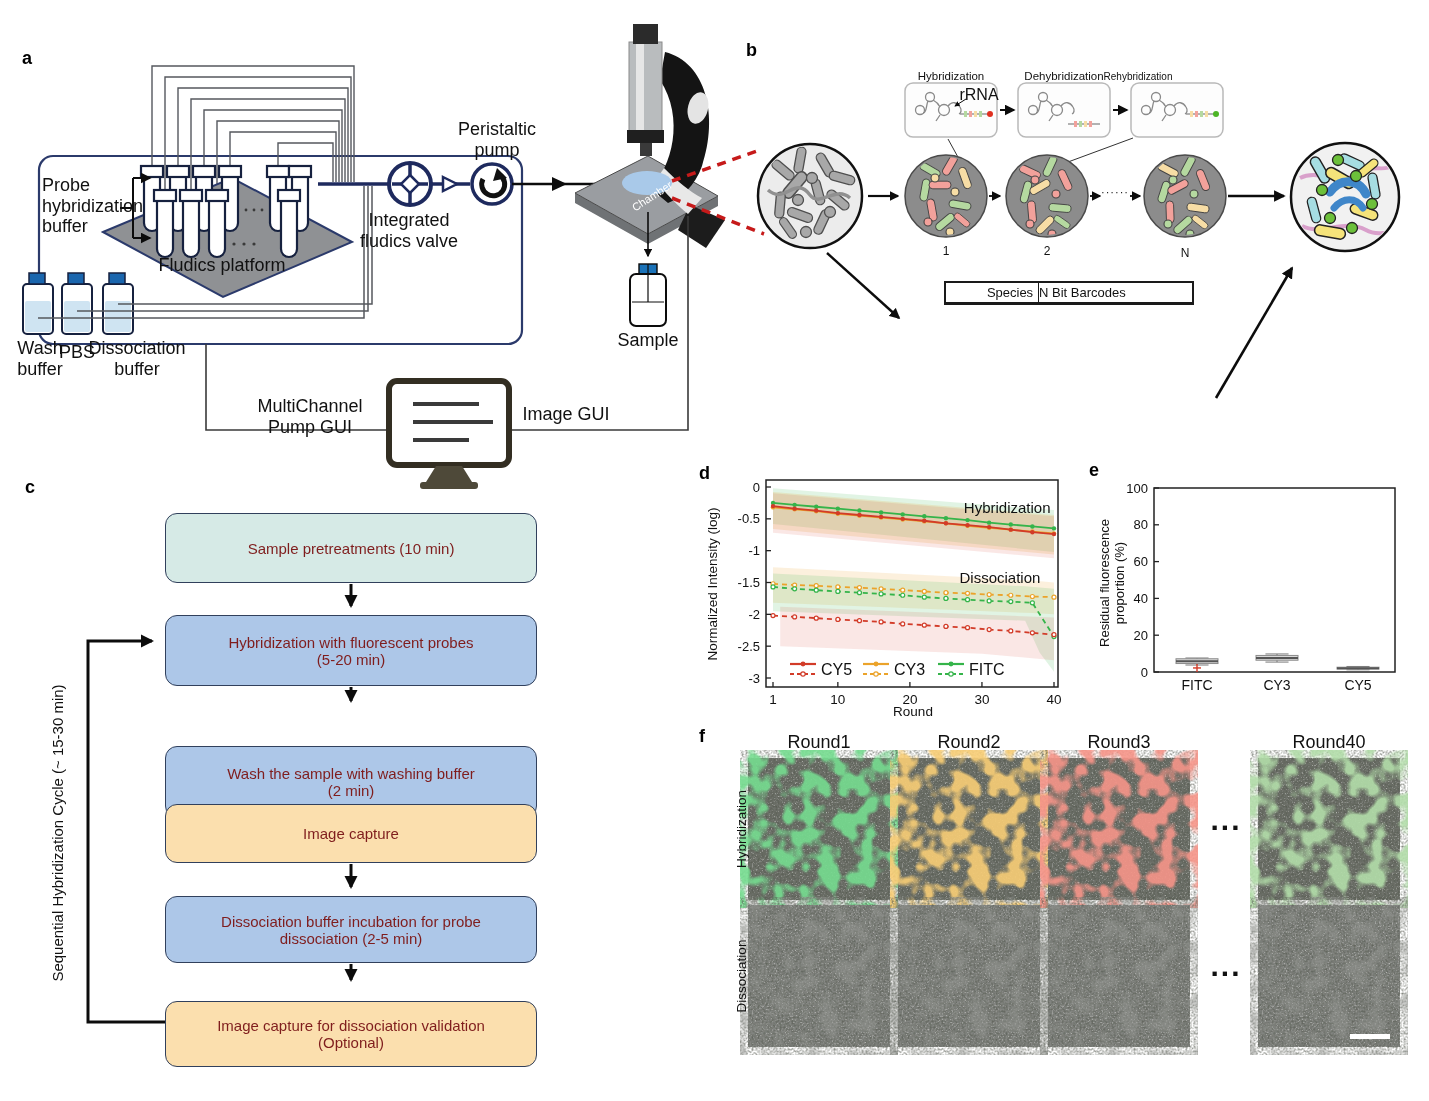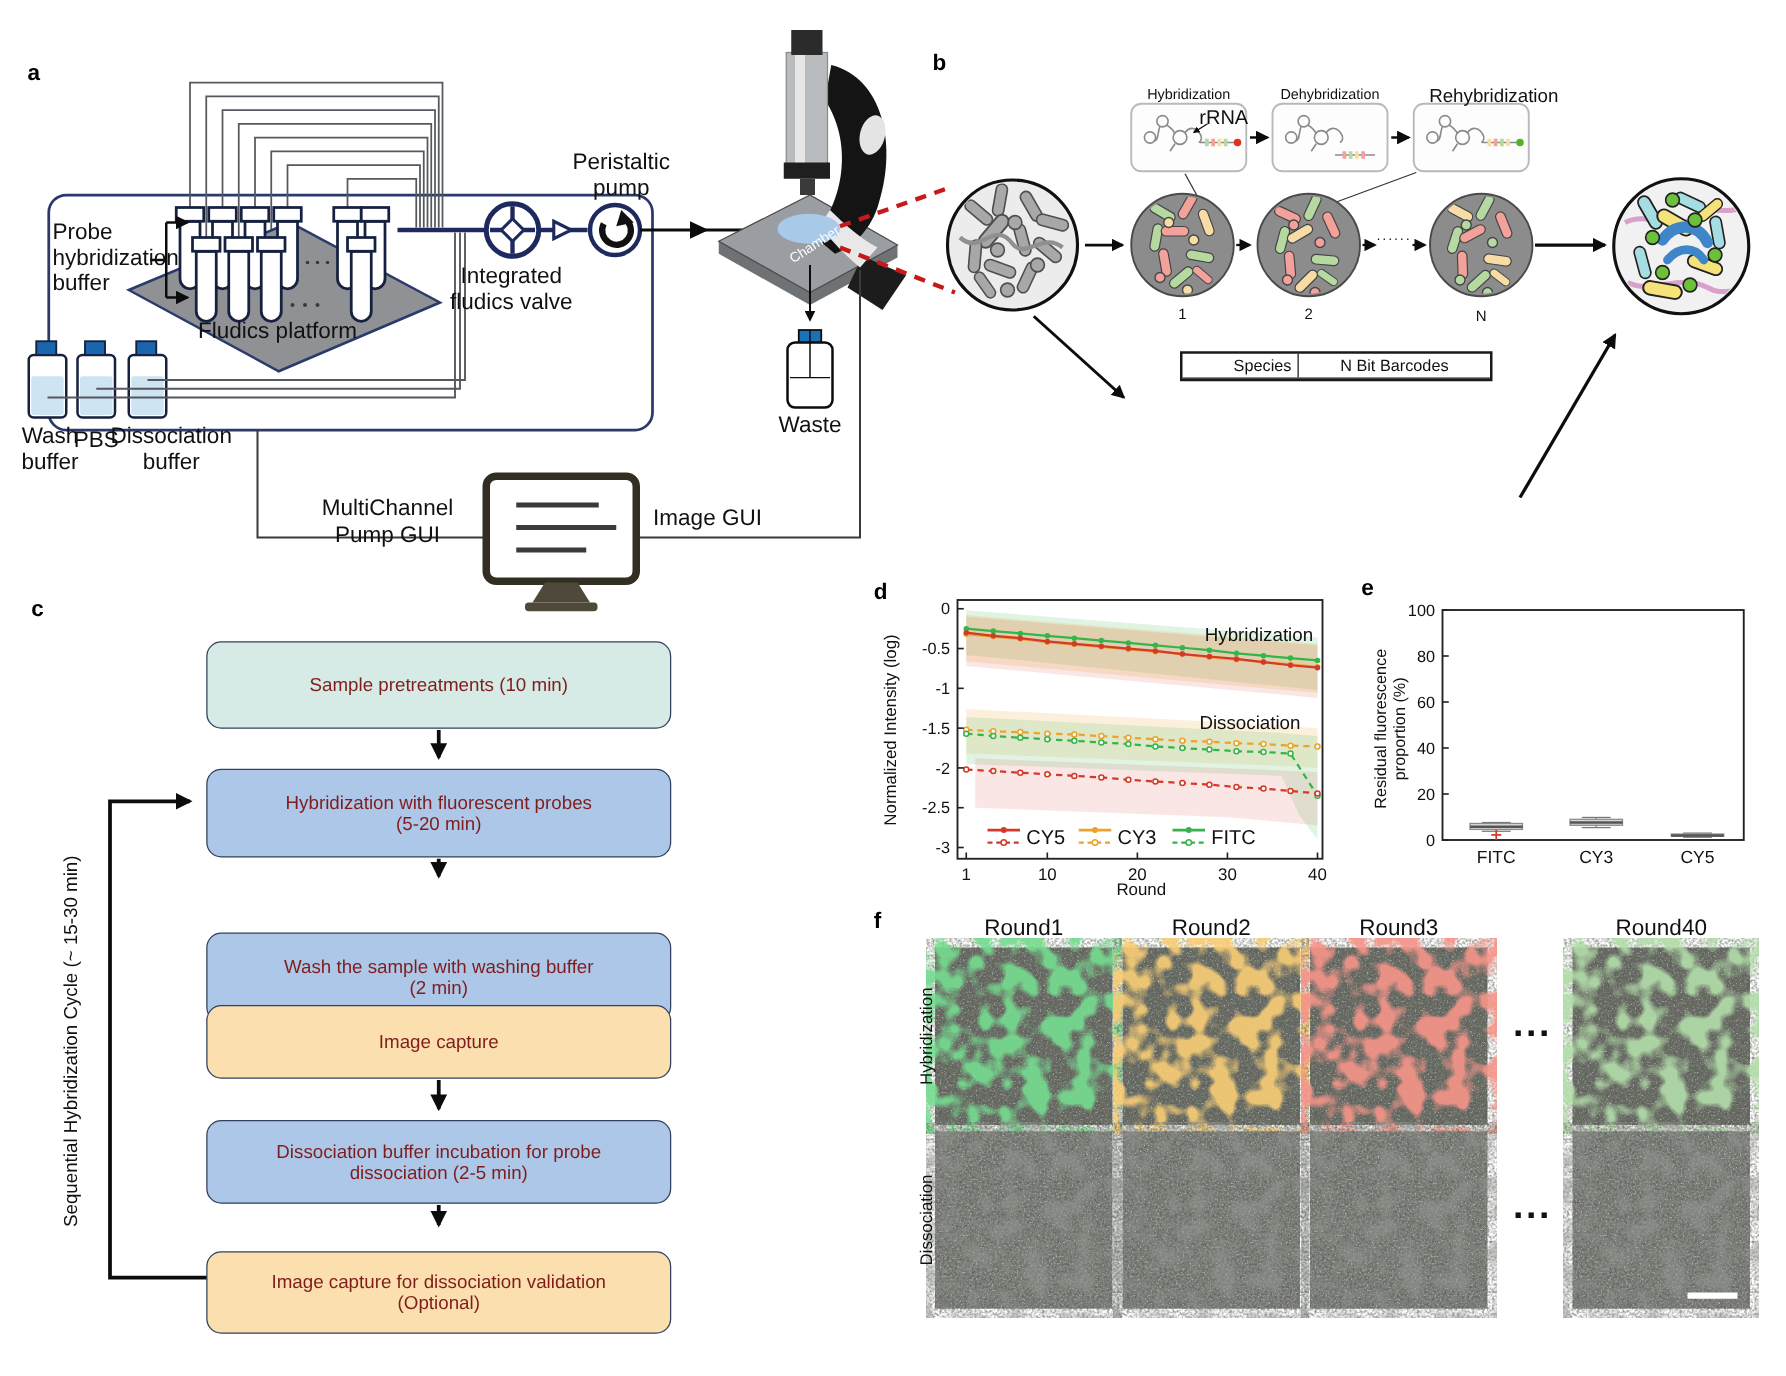--- a/index.html
+++ b/index.html
@@ -14,21 +14,21 @@
   .panel-letter{position:absolute;font-weight:bold;font-size:18px;color:#000;transform:none;}
   .step{position:absolute;left:165px;width:372px;border:1.8px solid #31405c;border-radius:12px;
         display:flex;align-items:center;justify-content:center;text-align:center;
         white-space:pre-line;font-size:15px;color:#7f1d1d;box-sizing:border-box;}
   .chamber-lbl{position:absolute;color:#fff;font-size:11px;transform:translate(-50%,-50%) rotate(-33deg);}
   
   #species-table{position:absolute;left:944px;top:281px;width:246px;border:2px solid #1a1a1a;
                  background:#fff;font-size:13px;}
   .sp-head{display:flex;border-bottom:1.8px solid #1a1a1a;height:19px;line-height:19px;}
   .sp-head .h1{width:93px;text-align:center;border-right:1.8px solid #1a1a1a;box-sizing:border-box;padding-left:36px;}
-  .sp-head .h2{flex:1;text-align:center;}
+  .sp-head .h2{flex:1;}
 </style>
 </head>
 <body>
 
 <div id="figure">
 
   <svg id="art" width="1429" height="1101" viewBox="0 0 1429 1101">
     <defs>
       <marker id="arr" viewBox="0 0 10 10" refX="8.5" refY="5" markerWidth="5.5" markerHeight="5.5" orient="auto-start-reverse">
         <path d="M0,0L10,5L0,10z" fill="#0c0c0c"></path>
@@ -647,28 +647,28 @@
   <div class="lbl" style="left:409px;top:231px">Integrated
 fludics valve</div>
   <div class="lbl" style="left:497px;top:140px">Peristaltic
 pump</div>
   <div class="lbl" style="left:40px;top:359px">Wash
 buffer</div>
   <div class="lbl" style="left:77px;top:352px">PBS</div>
   <div class="lbl" style="left:137px;top:359px">Dissociation
 buffer</div>
   <div class="chamber-lbl" style="left:652px;top:196px">Chamber</div>
-  <div class="lbl" style="left:648px;top:340px">Waste</div>
+  <div class="lbl" style="left:648px;top:340px">Sample</div>
   <div class="lbl" style="left:310px;top:417px">MultiChannel
 Pump GUI</div>
   <div class="lbl" style="left:566px;top:414px">Image GUI</div>
 
   <div class="lbl" style="left:951px;top:77px;font-size:11.5px">Hybridization</div>
   <div class="lbl" style="left:1064px;top:77px;font-size:11.5px">Dehybridization</div>
-  <div class="lbl" style="left:1195px;top:77px;font-size:15px">Rehybridization</div>
+  <div class="lbl" style="left:1138px;top:77px;font-size:10px">Rehybridization</div>
   <div class="lbl" style="left:979px;top:95px;font-size:16px">rRNA</div>
   <div class="lbl" style="left:946px;top:252px;font-size:12px">1</div>
   <div class="lbl" style="left:1047px;top:252px;font-size:12px">2</div>
   <div class="lbl" style="left:1185px;top:254px;font-size:12px">N</div>
   <div class="lbl" style="left:1115px;top:192px;font-size:11px;letter-spacing:1px">······</div>
 
   <div id="species-table">
     <div class="sp-head">
       <div class="h1">Species</div>
       <div class="h2">N Bit Barcodes</div>

